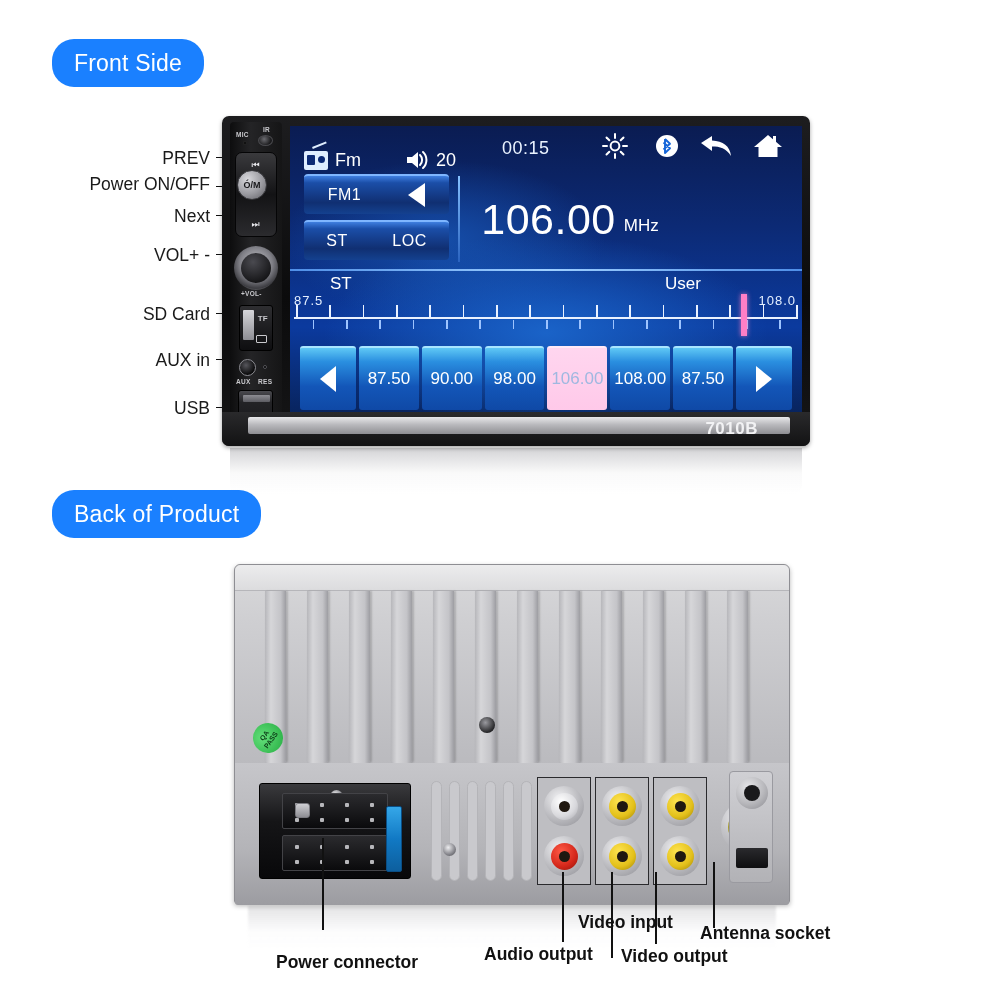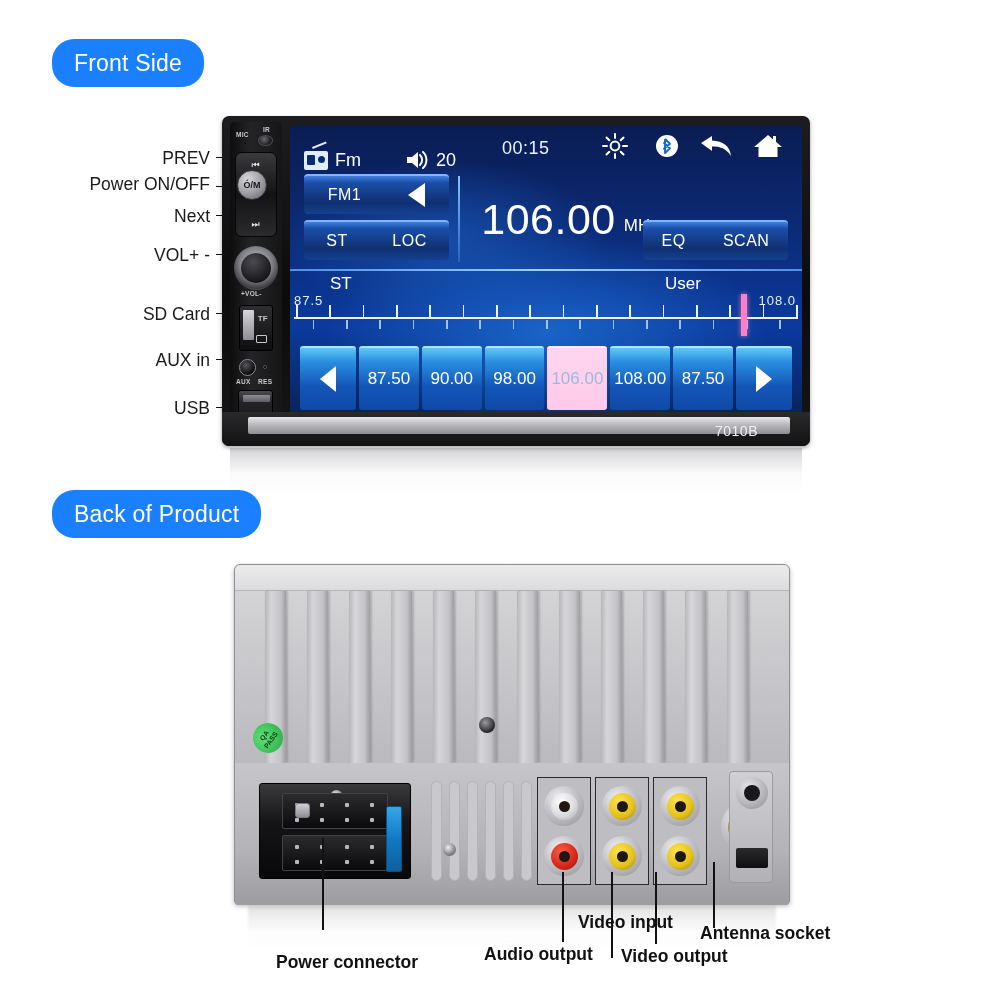--- a/index.html
+++ b/index.html
@@ -55,21 +55,21 @@
     background:linear-gradient(180deg,#2a2a2c 0%,#121213 100%);
     border-radius:0 0 7px 7px;
   }
   #front-lip-chrome {
     position:absolute; left:26px; bottom:12px; width:542px; height:17px;
     background:linear-gradient(180deg,#e8e8ea 0%,#b9b9bd 45%,#8e8e93 100%);
     border-radius:2px;
   }
   #model-no {
     position:absolute; right:52px; bottom:7px;
-    color:#f2f2f4; font-size:14px; font-weight:normal;
+    color:#f2f2f4; font-size:17px; font-weight:bold;
     letter-spacing:.5px;
   }
 
   
   #ctrl-col {
     position:absolute; left:8px; top:6px; width:52px; height:296px;
     background:linear-gradient(90deg,#0d0d0e 0%,#242426 40%,#151516 100%);
     border-radius:4px;
   }
   .micro-label {
@@ -602,24 +602,20 @@
         <span>ST</span>
         <span>LOC</span>
       </div>
 
       <div id="freq-sep"></div>
       <div id="freq-box">
         <span id="freq-val">106.00</span>
         <span id="freq-unit">MHz</span>
       </div>
 
-      <div class="btn-grp" id="grp-eqscan">
-        <span>EQ</span>
-        <span>SCAN</span>
-      </div>
     </div>
 
     <div id="mid-divider"></div>
 
     <div id="tune">
       <div id="tune-st">ST</div>
       <div id="tune-user">User</div>
       <div id="tune-lo">87.5</div>
       <div id="tune-hi">108.0</div>
       <div id="tune-axis"></div>

